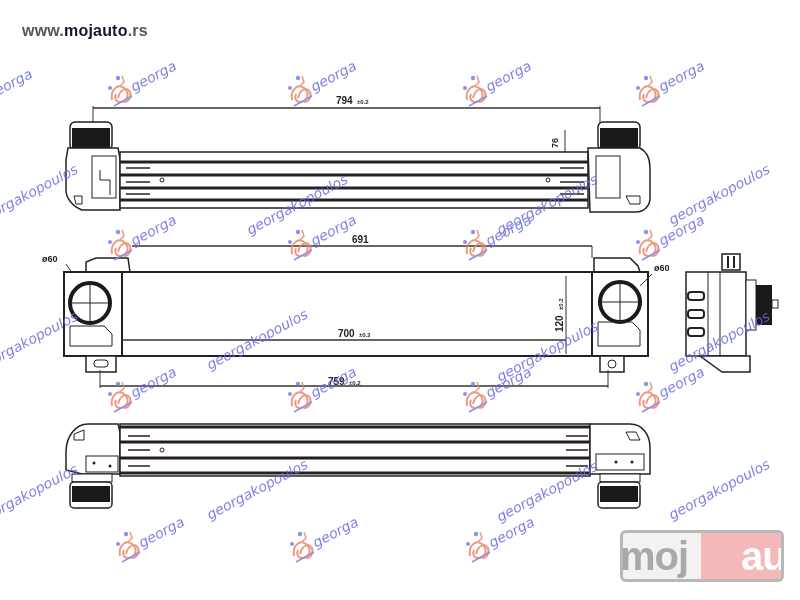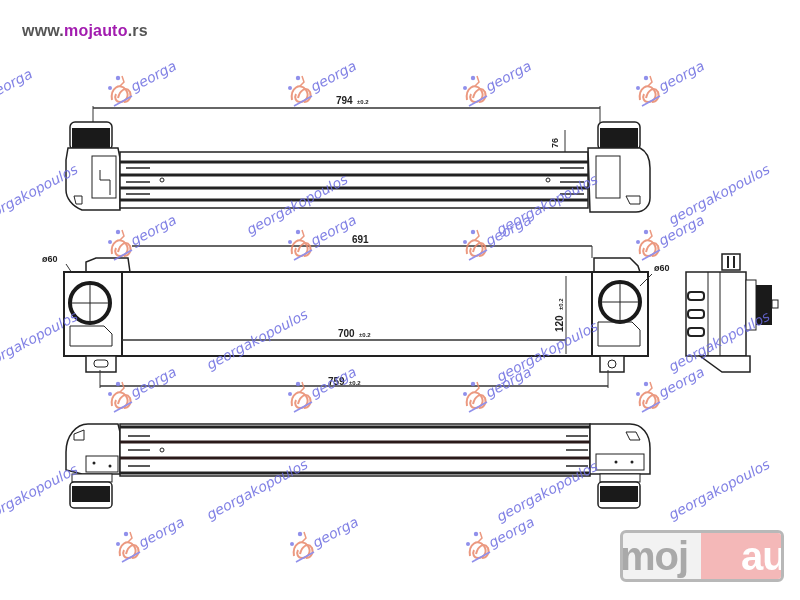--- a/index.html
+++ b/index.html
@@ -1,18 +1,18 @@
 <!DOCTYPE html>
 <html><head>
 <meta charset="utf-8">
 <style>
   html, body { margin:0; padding:0; background:#ffffff; }
   body { width:800px; height:600px; position:relative; overflow:hidden; font-family:"Liberation Sans", sans-serif; }
   .site-url { position:absolute; left:22px; top:22px; font-size:16px; font-weight:bold; color:#555555; letter-spacing:0.2px; }
-  .site-url .brand { color:#a21caf;margin-top:29px; }
+  .site-url .brand { color:#0f172a;margin-top:29px; }
   svg.drawing { position:absolute; left:0; top:0; }
   .dim { font-family:"Liberation Sans", sans-serif; font-weight:bold; fill:#222; }
   .wm-text { font-family:"DejaVu Sans", sans-serif; fill:#6b6be0; font-size:14px; font-style:italic; }
   .logo-box { position:absolute; left:620px; top:530px; width:158px; height:46px; border:3px solid #b8b8b8; border-radius:6px; background:#f2f2f2; overflow:hidden; display:flex;gap:16px; }
   .logo-box .moj { width:62px; display:flex; align-items:center; justify-content:center; color:#a9a9a9; font-weight:bold; font-size:40px; letter-spacing:-1px; }
   .logo-box .auto { flex:1; background:#f4b8b8; display:flex; align-items:center; justify-content:center; color:#ffffff; font-weight:bold; font-size:40px; letter-spacing:-1px;padding-left:40px; }
 </style>
 </head>
 <body>
 

